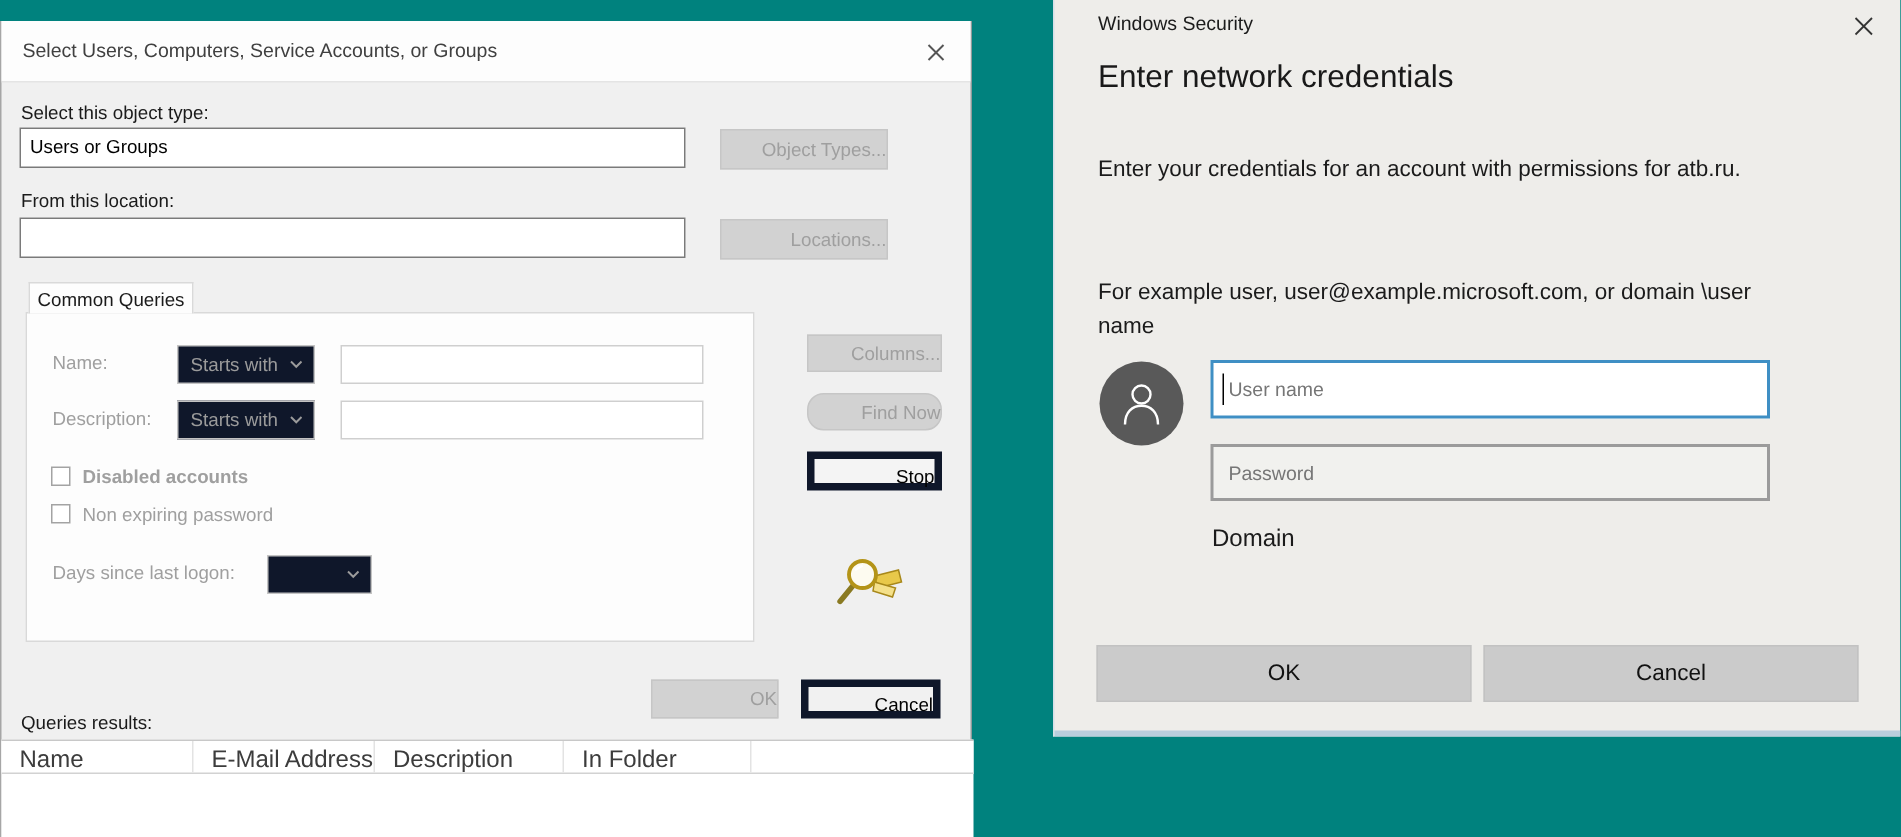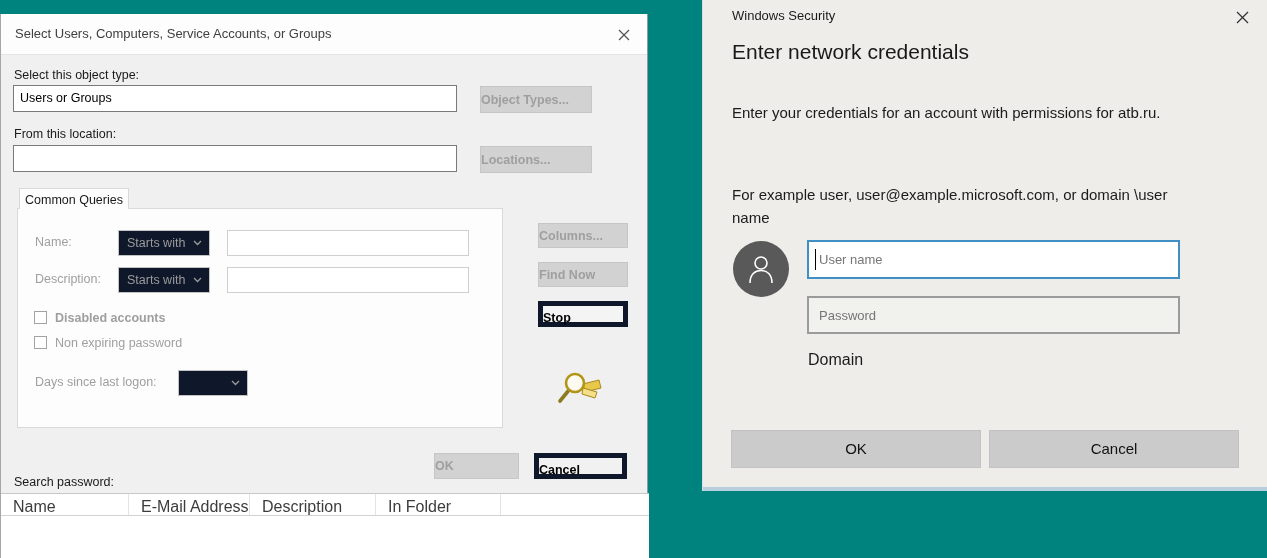--- a/index.html
+++ b/index.html
@@ -12,21 +12,21 @@
             background:#f0f0f0; border-left:1px solid #a6a6a6; border-right:1px solid #8f9a9a; }
   .picker-titlebar { position:absolute; left:0; top:0; width:100%; height:40px; background:#fdfdfd; }
   .picker-title { position:absolute; left:14px; top:12px; font-size:13px; color:#404040; white-space:nowrap; }
   .picker-close { position:absolute; right:10px; top:10px; width:26px; height:22px; display:flex; align-items:center; justify-content:center; cursor:default; }
   .picker-body-sep { position:absolute; left:0; top:40px; width:100%; height:1px; background:#e4e4e4; }
 
   .lbl { position:absolute; font-size:12.5px; color:#1a1a1a; white-space:nowrap; }
   .lbl.dim { color:#9f9f9f; }
   .textbox { position:absolute; background:#fff; border:1px solid #7a7a7a; font-size:12.5px; color:#000;
              padding:5px 6px 0 6px; }
-  .win-btn { position:absolute; font-size:12.5px; text-align:left;font-weight:bold; }
+  .win-btn { position:absolute; font-size:12.5px; text-align:right; }
   .win-btn.disabled { background:#d2d2d2; border:1px solid #c6c6c6; color:#9f9f9f; }
   .win-btn.enabled  { background:#f4f4f4; border:5px solid #0f172a; color:#000; }
 
   .tab { position:absolute; left:18px; top:174px; width:110px; height:21px; background:#fdfdfd;
          border:1px solid #d9d9d9; border-bottom:none; z-index:2; font-size:12.5px; color:#1a1a1a;
          padding-top:4px; text-align:center; }
   .pane { position:absolute; left:16px; top:194px; width:486px; height:220px; background:#fdfdfd;
           border:1px solid #d9d9d9; z-index:1; }
 
   .combo { position:absolute; background:#0f172a; border:1px solid #c3c3c3; color:#9b9b9b;
@@ -128,35 +128,35 @@
 
     <div class="lbl dim" style="left:34px; top:361px; z-index:3;">Days since last logon:</div>
     <div class="combo" style="left:177px; top:356px; width:70px; height:26px; z-index:3;">
       <span></span>
       <svg class="chev" width="9" height="6" viewBox="0 0 9 6">
           <polyline points="1,1 4.5,4.5 8,1" fill="none" stroke="#9b9b9b" stroke-width="1.3"></polyline>
         </svg>
     </div>
 
     <div class="win-btn disabled" style="left:537px; top:209px; width:90px; height:25px; padding-top:5px;">Columns...</div>
-    <div class="win-btn disabled" style="left:537px; top:248px; width:90px; height:25px; padding-top:5px;">Find Now</div>
+    <div class="win-btn disabled" style="left:537px; top:248px; width:90px; height:25px; padding-top:5px;border-radius:11px;">Find Now</div>
     <div class="win-btn enabled" style="left:537px; top:287px; width:90px; height:26px; padding-top:5px;">Stop</div>
 
     <svg class="search-icon" viewBox="0 0 48 36">
       <polygon points="28,14 44,10 46,18 30,22" fill="#e8c84a" stroke="#a8881a" stroke-width="1"></polygon>
       <polygon points="28,18 42,22 40,28 27,24" fill="#f4e08a" stroke="#a8881a" stroke-width="1"></polygon>
       <line x1="14" y1="20" x2="5" y2="31" stroke="#8a7a22" stroke-width="3.6" stroke-linecap="round"></line>
       <circle cx="20" cy="13" r="9" fill="#fffdf0" fill-opacity="0.85" stroke="#b49418" stroke-width="2.6"></circle>
       <line x1="15" y1="10" x2="20" y2="7" stroke="#ffffff" stroke-width="1.6"></line>
     </svg>
 
     <div class="win-btn disabled" style="left:433px; top:439px; width:85px; height:26px; padding-top:5px;">OK</div>
     <div class="win-btn enabled" style="left:533px; top:439px; width:93px; height:26px; padding-top:5px; background:#f1f1f1;">Cancel</div>
 
-    <div class="lbl" style="left:13px; top:461px;">Search password:</div>
+    <div class="lbl" style="left:13px; top:461px;">Queries results:</div>
 
     <div class="list">
       <div class="list-header">
         <div class="col c0">Name</div>
         <div class="col c1">E-Mail Address</div>
         <div class="col c2">Description</div>
         <div class="col c3">In Folder</div>
         <div class="col c4"></div>
       </div>
     </div>

